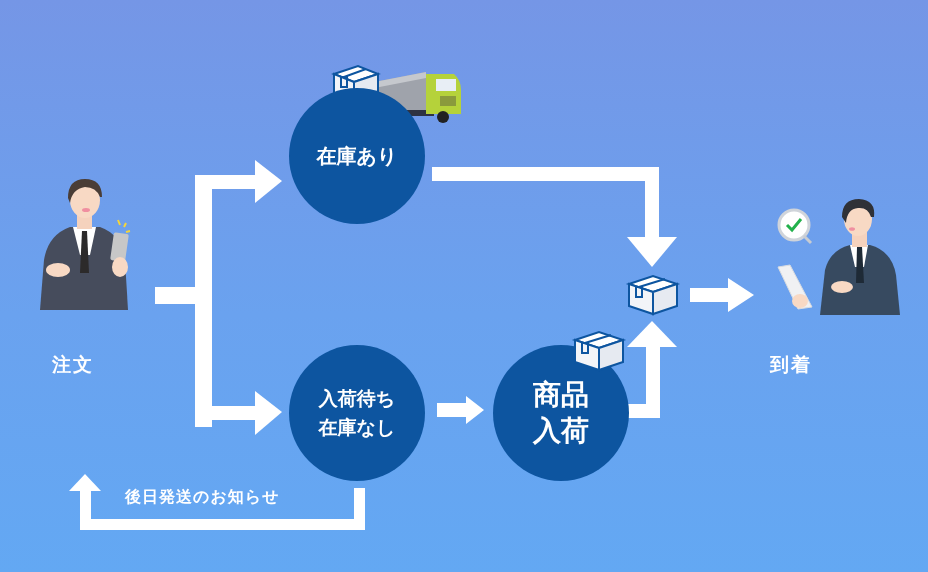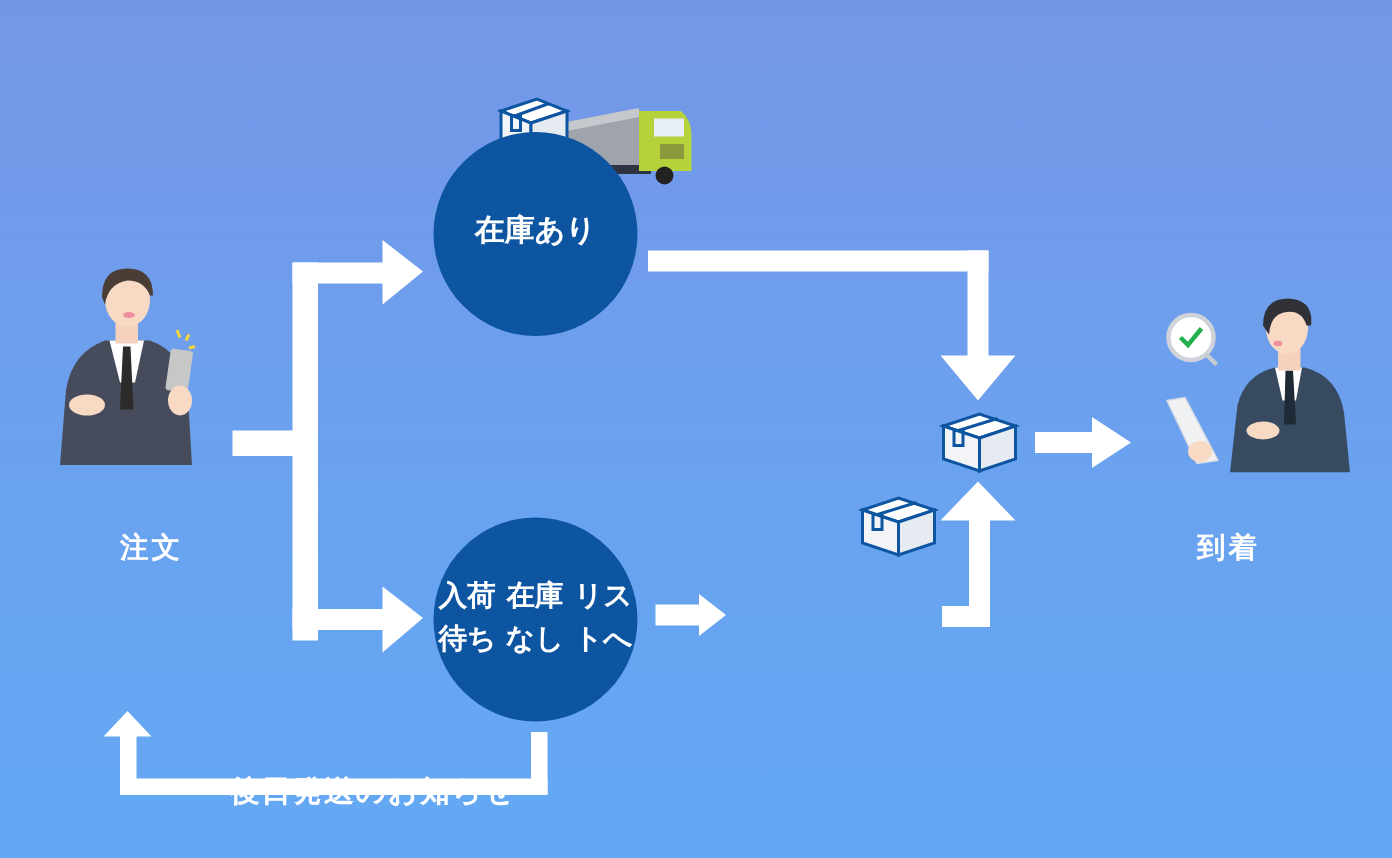--- a/index.html
+++ b/index.html
@@ -2,30 +2,30 @@
 <html><head>
 <meta charset="utf-8">
 <style>
   html,body{margin:0;padding:0;}
   body{width:928px;height:572px;overflow:hidden;}
   .canvas{position:relative;width:928px;height:572px;
     background:linear-gradient(180deg,#7596e6 0%,#6aa2ef 55%,#63a8f3 100%);
     font-family:"DejaVu Sans","Liberation Sans",sans-serif;}
   svg.flow{position:absolute;left:0;top:0;}
   .node{position:absolute;border-radius:50%;background:#0d55a0;color:#fff;
-    display:flex;align-items:center;justify-content:center;flex-direction:row;
-    font-weight:bold;text-align:center;font-family:Liberation Mono, monospace;}
+    display:flex;align-items:center;justify-content:center;flex-direction:column;
+    font-weight:bold;text-align:center;}
   .node span{display:block;}
   .n-stock{left:289px;top:88px;width:136px;height:136px;font-size:20px;line-height:30px;}
   .n-wait{left:289px;top:345px;width:136px;height:136px;font-size:19px;line-height:29px;}
   .n-arrival{left:493px;top:345px;width:136px;height:136px;font-size:28px;line-height:36px;}
-  .label{position:absolute;color:#fff;font-weight:bold;margin-left:28px;}
+  .label{position:absolute;color:#fff;font-weight:bold;}
   .lbl-order{left:52px;top:352px;font-size:19px;letter-spacing:2px;}
   .lbl-deliver{left:770px;top:352px;font-size:19px;letter-spacing:2px;}
-  .lbl-notice{left:125px;top:514px;font-size:20px;letter-spacing:1px;}
+  .lbl-notice{left:125px;top:487px;font-size:16px;letter-spacing:1px;}
   .pic{position:absolute;}
 </style>
 </head>
 <body>
 
 <div class="canvas">
 
   <svg class="flow" width="928" height="572">
     <g fill="#ffffff">
 
@@ -91,23 +91,26 @@
     </g>
   </svg>
 
   <div class="node n-stock">
     <span>在庫あり</span>
   </div>
 
   <div class="node n-wait">
     <span>入荷待ち</span>
     <span>在庫なし</span>
-    <span>リストへ</span>
   </div>
 
+  <div class="node n-arrival">
+    <span>商品</span>
+    <span>入荷</span>
+  </div>
 
   <svg class="pic" style="left:571px;top:328px" width="56" height="46" viewBox="0 0 56 46">
     <polygon points="4,12 28,4 52,12 28,20" fill="#ffffff" stroke="#0d55a0" stroke-width="2"></polygon>
     <polygon points="4,12 28,20 28,42 4,34" fill="#f2f4f8" stroke="#0d55a0" stroke-width="2"></polygon>
     <polygon points="28,20 52,12 52,34 28,42" fill="#e6eaf1" stroke="#0d55a0" stroke-width="2"></polygon>
     <line x1="14" y1="15" x2="40" y2="7" stroke="#0d55a0" stroke-width="2"></line>
     <rect x="11" y="15" width="6" height="10" fill="none" stroke="#0d55a0" stroke-width="2"></rect>
   </svg>
 
   <svg class="pic" style="left:625px;top:272px" width="56" height="46" viewBox="0 0 56 46">

